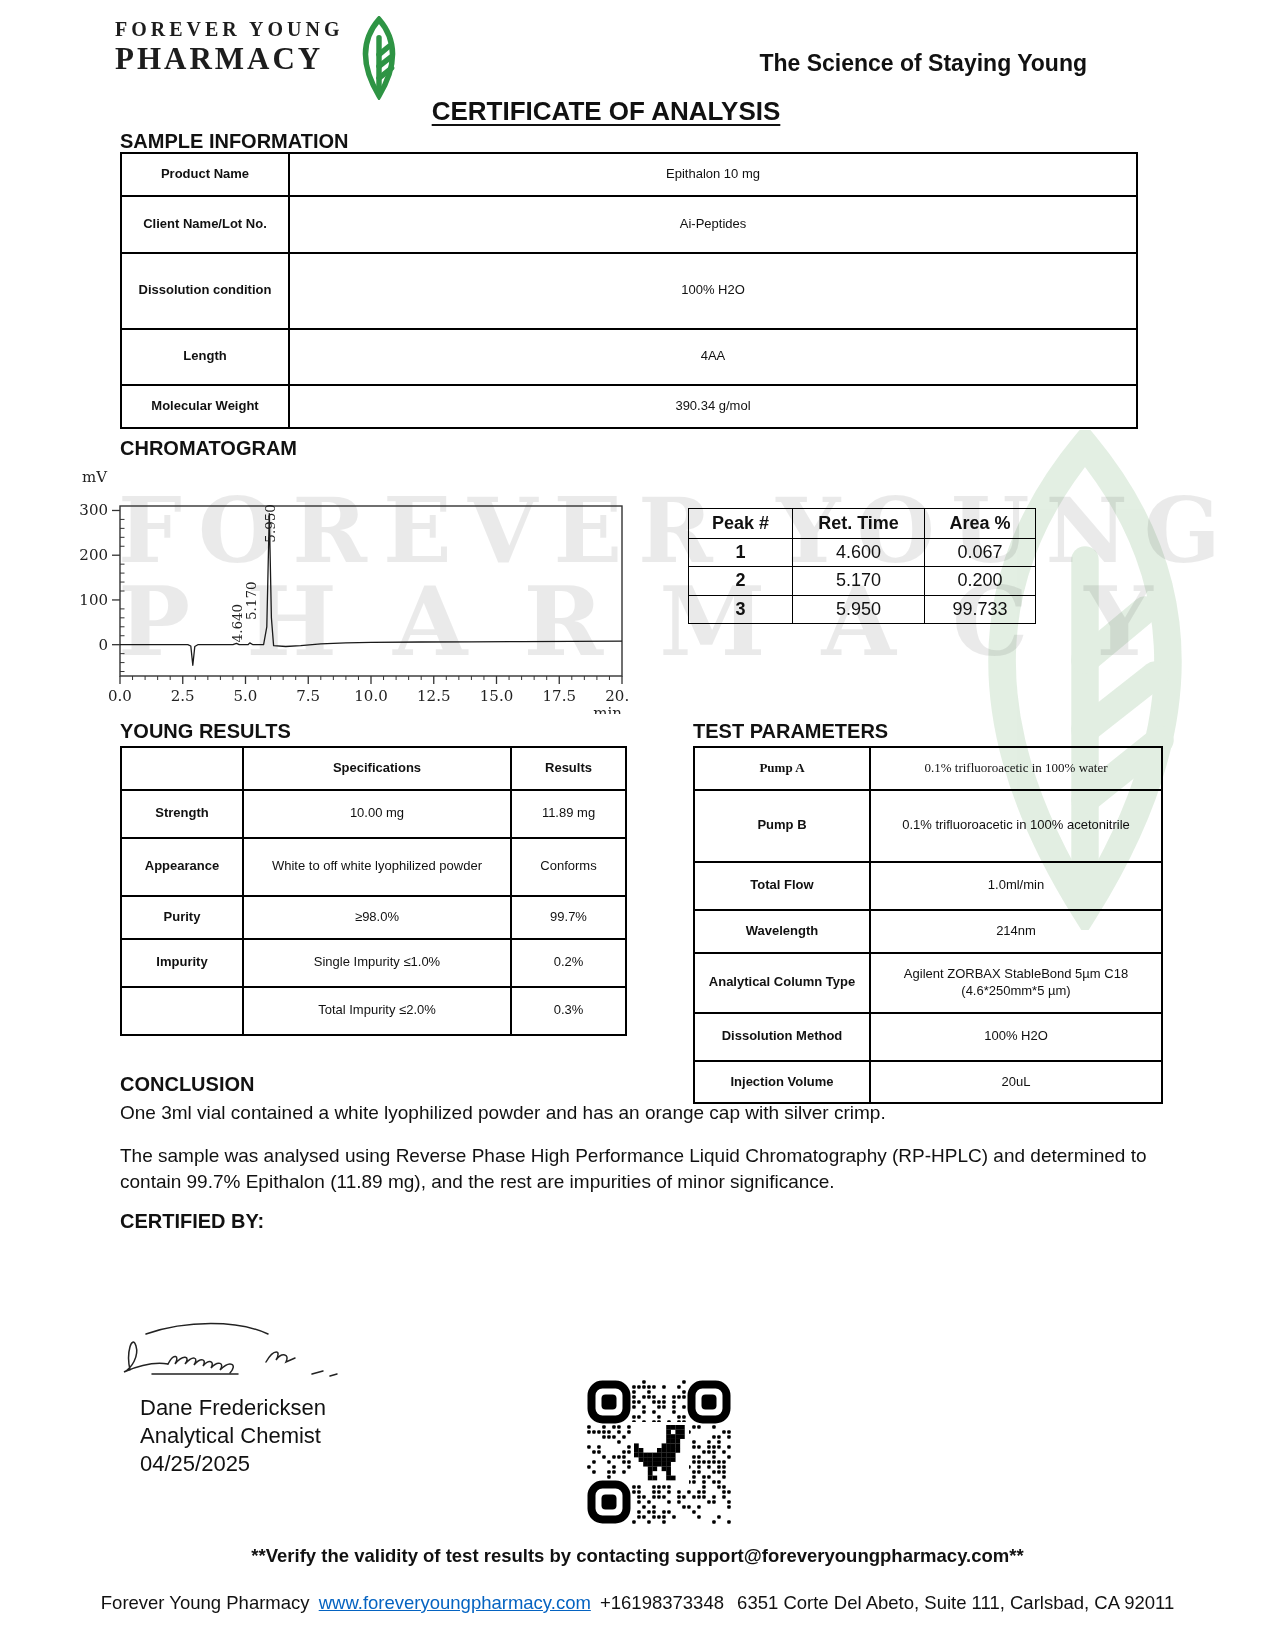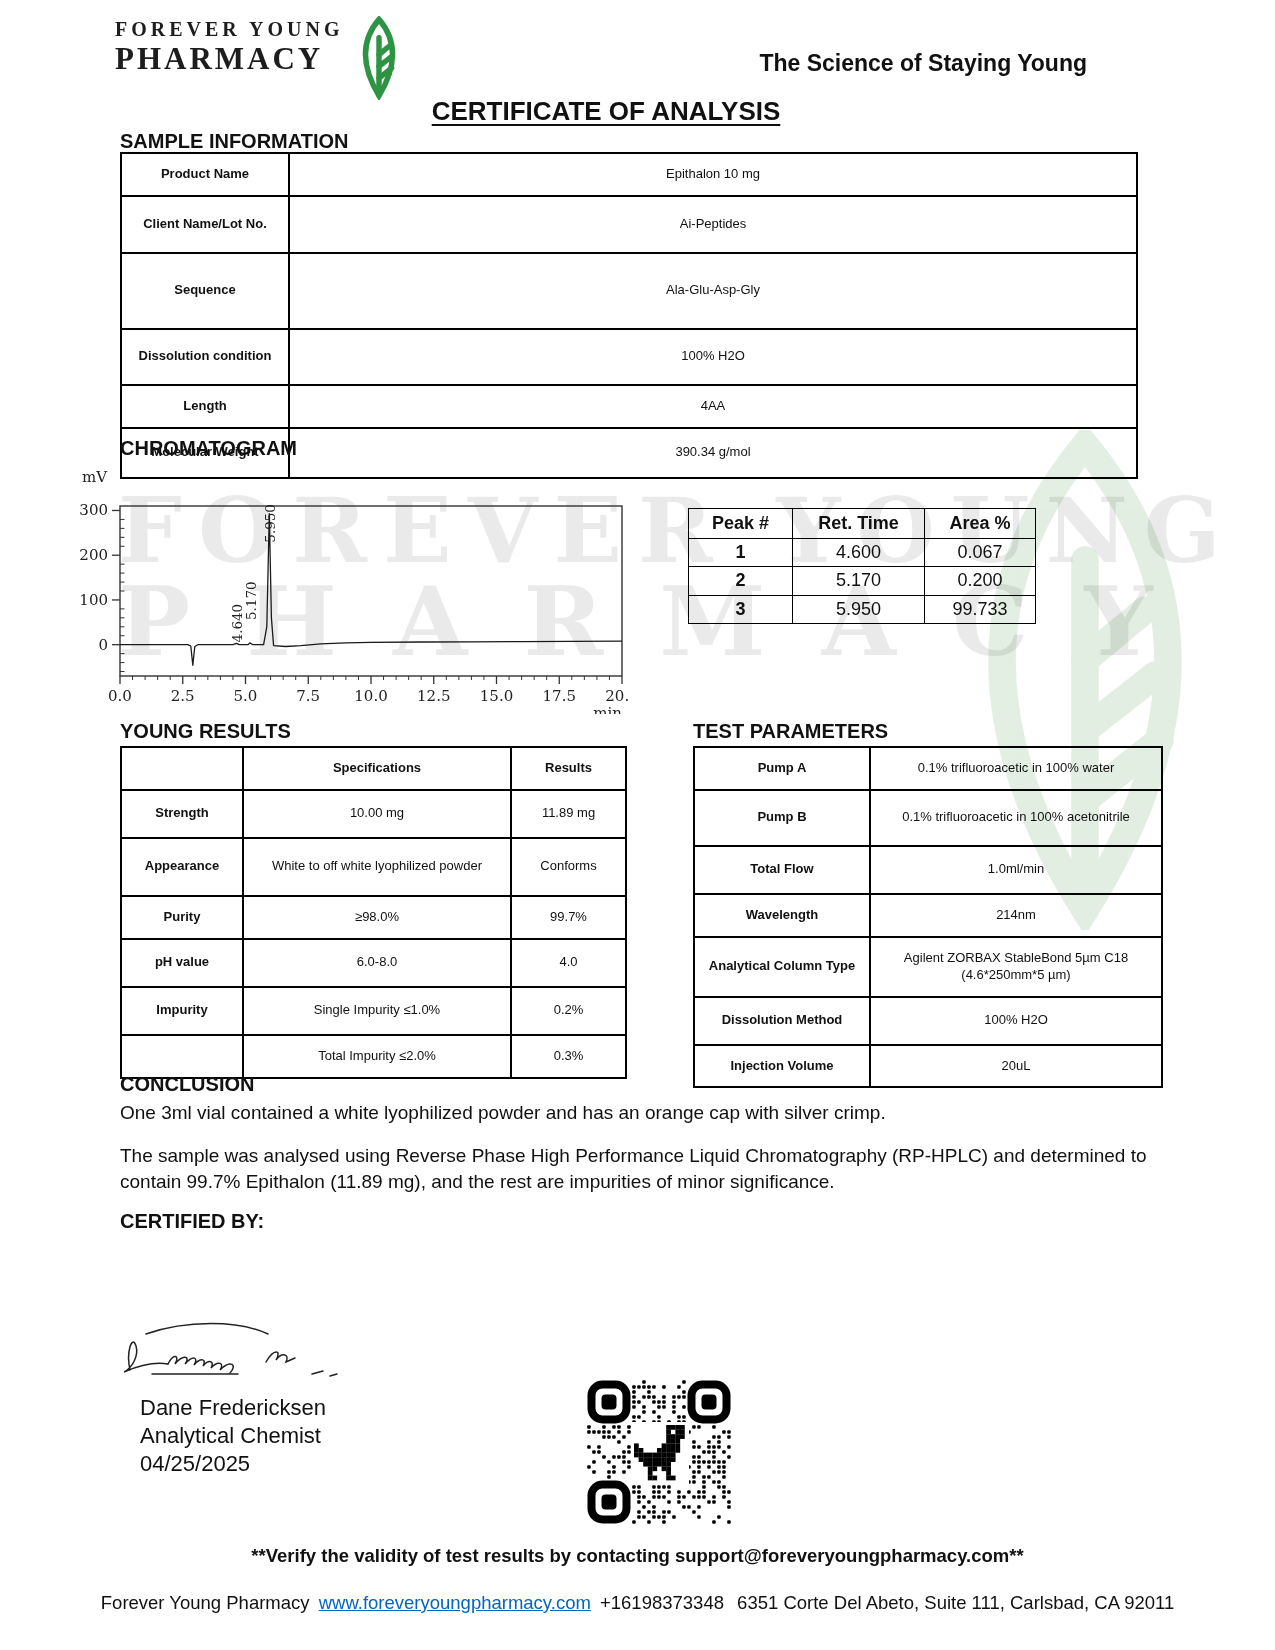--- a/index.html
+++ b/index.html
@@ -51,22 +51,22 @@
   [data-name="test-results-table"] thead tr{height:34px;}
   [data-name="test-results-table"] tbody tr:nth-child(1){height:48px;}
   [data-name="test-results-table"] tbody tr:nth-child(2){height:58px;}
   [data-name="test-results-table"] tbody tr:nth-child(3){height:32px;}
   [data-name="test-results-table"] tbody tr:nth-child(4){height:48px;}
   [data-name="test-results-table"] tbody tr:nth-child(5){height:48px;}
   [data-name="test-results-table"] tbody tr:nth-child(6){height:32px;}
 
   [data-name="test-parameters-table"]{left:693px;top:746px;width:470px;}
   [data-name="test-parameters-table"] td:first-child{font-weight:700;}
-  [data-name="test-parameters-table"] tbody tr:nth-child(1){height:33px;}
-  [data-name="test-parameters-table"] tbody tr:nth-child(2){height:56px;}
+  [data-name="test-parameters-table"] tbody tr:nth-child(1){height:33px;font-family:Liberation Serif, serif;}
+  [data-name="test-parameters-table"] tbody tr:nth-child(2){height:72px;}
   [data-name="test-parameters-table"] tbody tr:nth-child(3){height:48px;}
   [data-name="test-parameters-table"] tbody tr:nth-child(4){height:31px;}
   [data-name="test-parameters-table"] tbody tr:nth-child(5){height:48px;}
   [data-name="test-parameters-table"] tbody tr:nth-child(6){height:48px;}
   [data-name="test-parameters-table"] tbody tr:nth-child(7){height:31px;}
 
   
   .chart-wrap{position:absolute;left:70px;top:462px;z-index:1;}
   .chart text{font-family:"DejaVu Serif",serif;fill:#222;}
   .chart .tick{font-size:15px;}
@@ -134,24 +134,20 @@
         <col>
       </colgroup>
   <tbody>
         <tr data-name="table-row">
           <td data-name="table-cell">Product Name</td>
           <td data-name="table-cell">Epithalon 10 mg</td>
         </tr>
         <tr data-name="table-row">
           <td data-name="table-cell">Client Name/Lot No.</td>
           <td data-name="table-cell">Ai-Peptides</td>
-        </tr>
-        <tr data-name="table-row">
-          <td data-name="table-cell">Sequence</td>
-          <td data-name="table-cell">Ala-Glu-Asp-Gly</td>
         </tr>
         <tr data-name="table-row">
           <td data-name="table-cell">Dissolution condition</td>
           <td data-name="table-cell">100% H2O</td>
         </tr>
         <tr data-name="table-row">
           <td data-name="table-cell">Length</td>
           <td data-name="table-cell">4AA</td>
         </tr>
         <tr data-name="table-row">
@@ -300,25 +296,20 @@
         </tr>
         <tr data-name="table-row">
           <td data-name="table-cell">Appearance</td>
           <td data-name="table-cell">White to off white lyophilized powder</td>
           <td data-name="table-cell">Conforms</td>
         </tr>
         <tr data-name="table-row">
           <td data-name="table-cell">Purity</td>
           <td data-name="table-cell">≥98.0%</td>
           <td data-name="table-cell">99.7%</td>
-        </tr>
-        <tr data-name="table-row">
-          <td data-name="table-cell">pH value</td>
-          <td data-name="table-cell">6.0-8.0</td>
-          <td data-name="table-cell">4.0</td>
         </tr>
         <tr data-name="table-row">
           <td data-name="table-cell">Impurity</td>
           <td data-name="table-cell">Single Impurity ≤1.0%</td>
           <td data-name="table-cell">0.2%</td>
         </tr>
         <tr data-name="table-row">
           <td data-name="table-cell"></td>
           <td data-name="table-cell">Total Impurity ≤2.0%</td>
           <td data-name="table-cell">0.3%</td>

